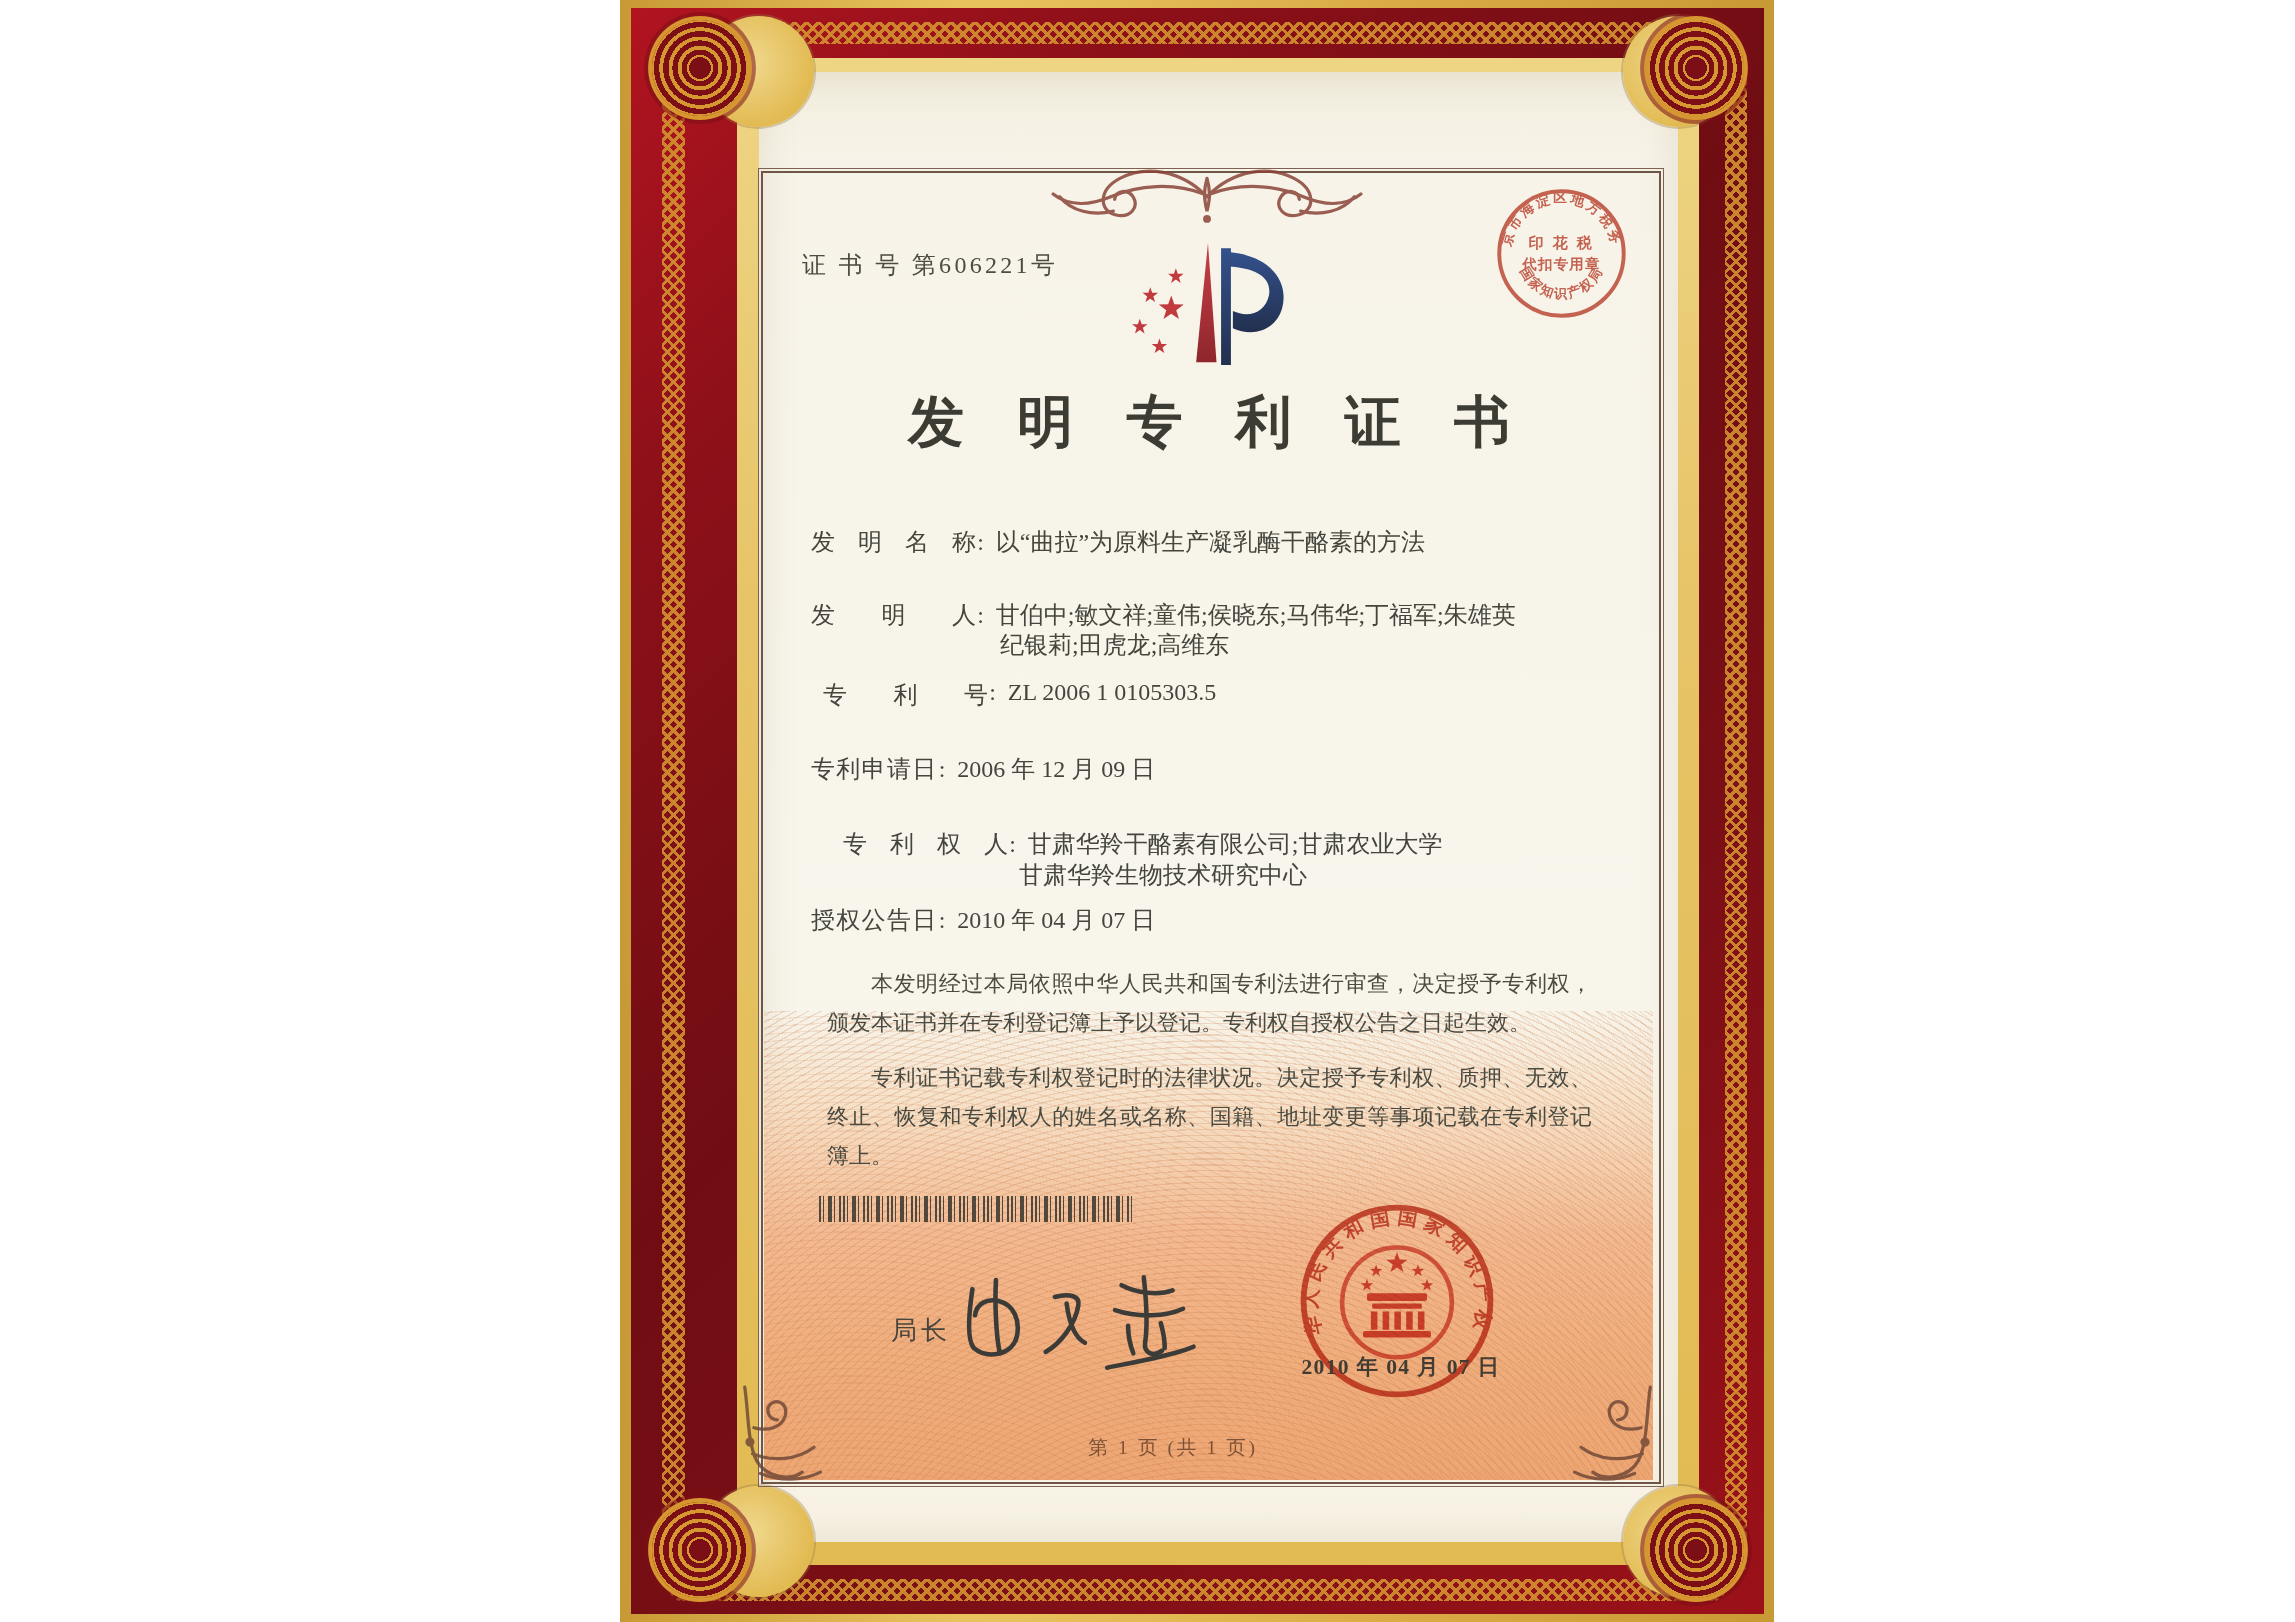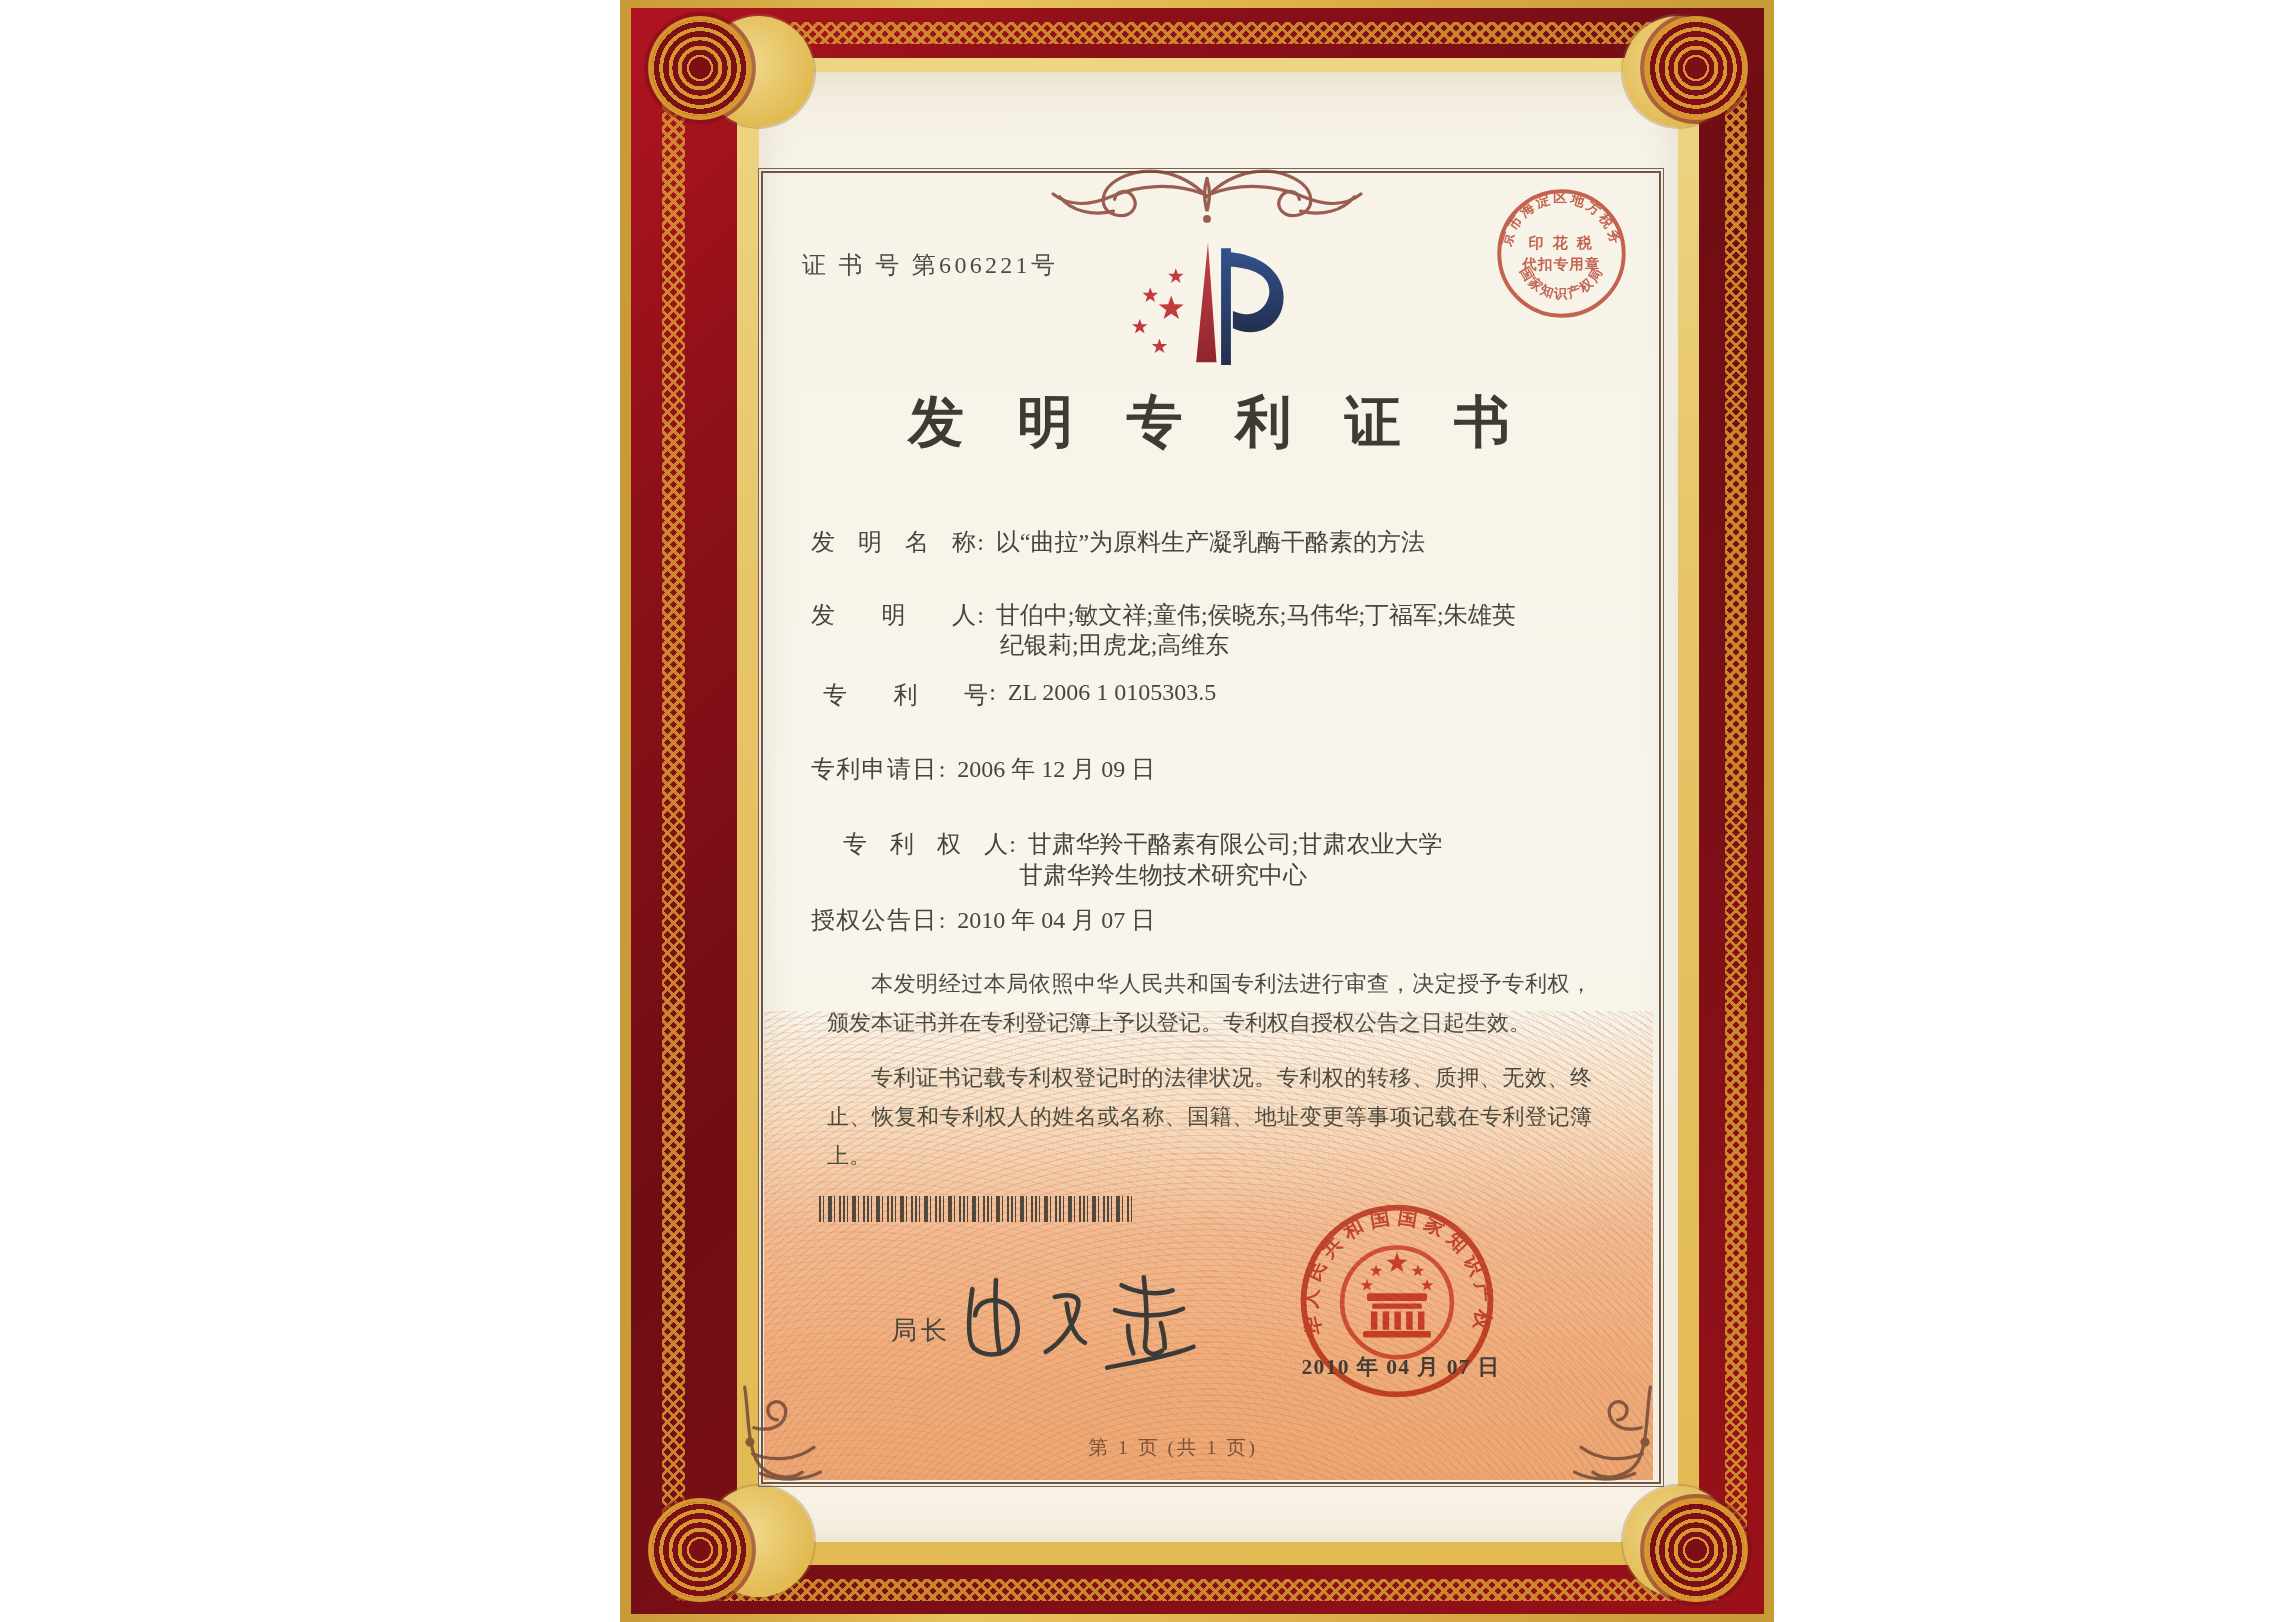--- a/index.html
+++ b/index.html
@@ -177,21 +177,21 @@
 <div class="line" style="top:828px;margin-left:32px;">
   <span class="lab">专利权人</span><span class="colon">:</span><span class="val">甘肃华羚干酪素有限公司;甘肃农业大学</span>
 </div>
 <div class="cont" style="left:1019px;top:859px;">甘肃华羚生物技术研究中心</div>
 <div class="line" style="top:904px;">
   <span class="lab compact">授权公告日</span><span class="colon">:</span><span class="val">2010 年 04 月 07 日</span>
 </div>
 
 <div class="abs paras">
   <p>本发明经过本局依照中华人民共和国专利法进行审查，决定授予专利权，颁发本证书并在专利登记簿上予以登记。专利权自授权公告之日起生效。</p>
-  <p>专利证书记载专利权登记时的法律状况。专利权的转移、质押、无效、终止、恢复和专利权人的姓名或名称、国籍、地址变更等事项记载在专利登记簿上。</p>
+  <p>专利证书记载专利权登记时的法律状况。决定授予专利权、质押、无效、终止、恢复和专利权人的姓名或名称、国籍、地址变更等事项记载在专利登记簿上。</p>
 </div>
 
 <div class="abs barcode"></div>
 
 <div class="abs sig-label">局长</div>
 <svg class="abs" style="left:950px;top:1263px;" width="262" height="121" viewBox="0 0 400 185">
   <title>田力普</title>
   <g stroke="#3b3b38" stroke-width="7" fill="none" stroke-linecap="round" stroke-linejoin="round">
     <path d="M34,40 C 28,80 26,118 36,130 C 58,148 96,140 102,112 C 107,88 98,64 74,58 C 56,54 40,62 38,80"></path>
     <path d="M70,26 C 68,60 70,112 76,138"></path>

